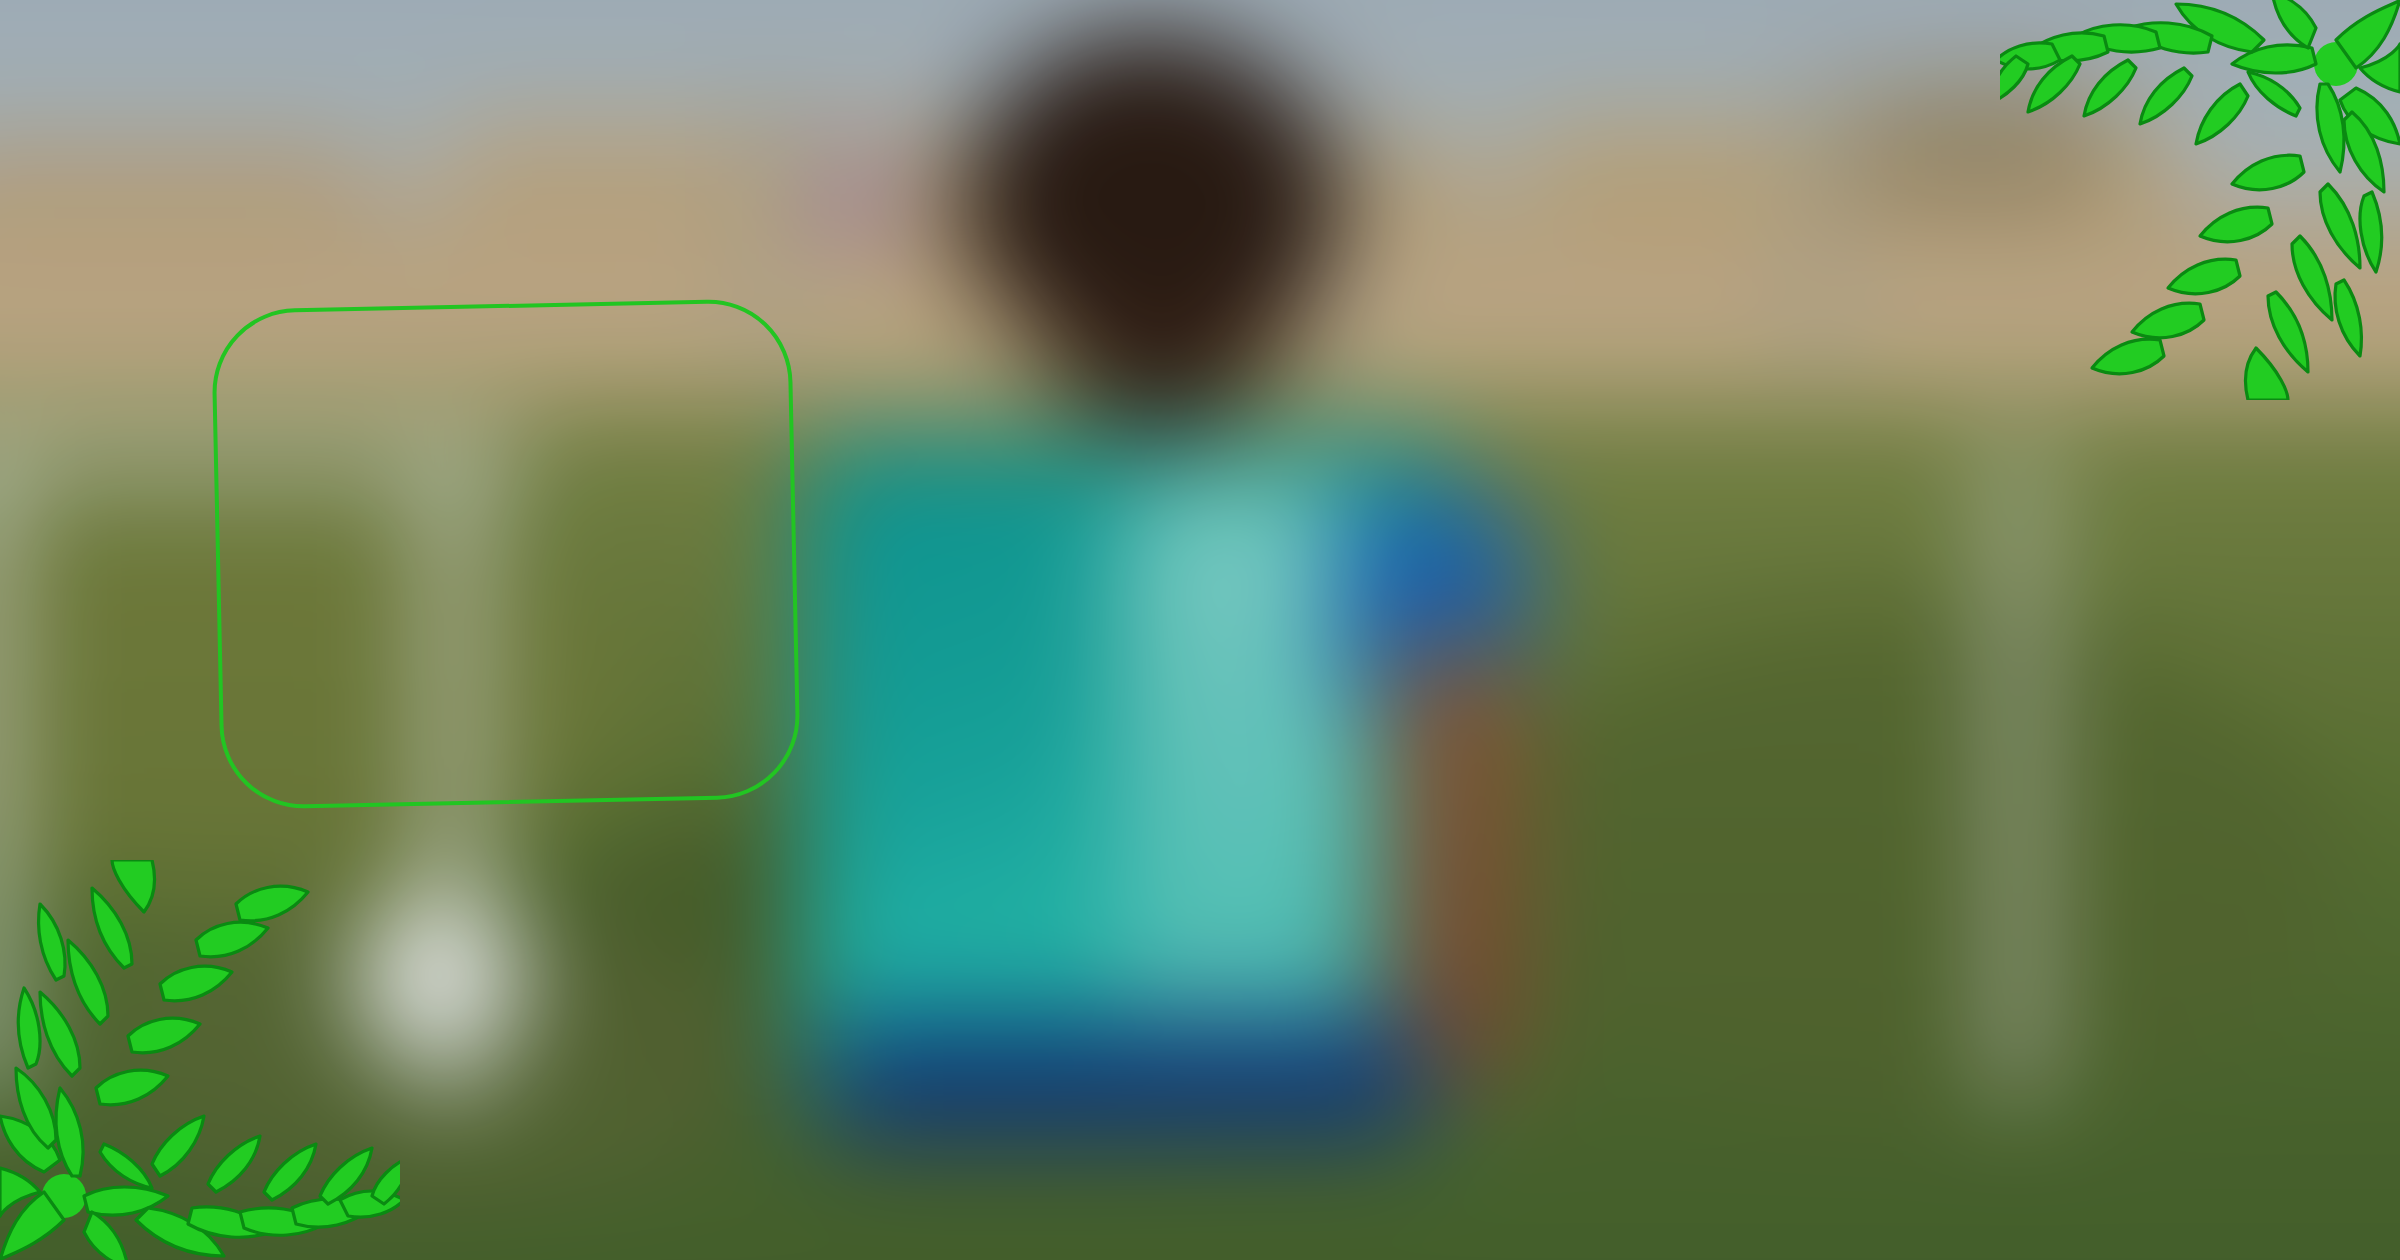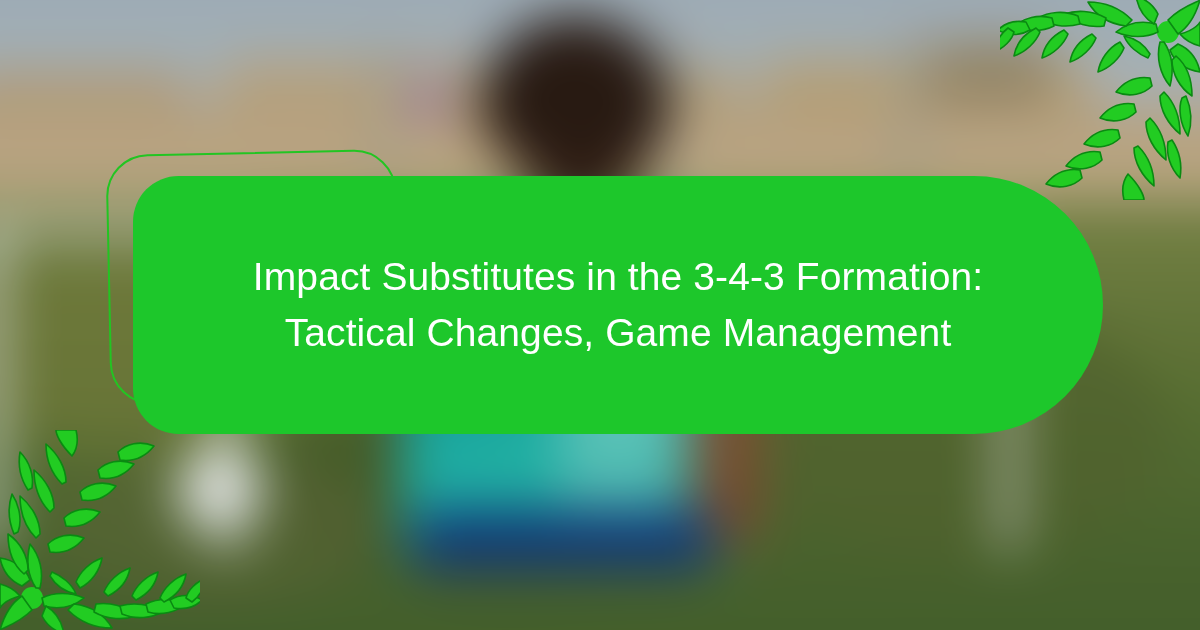--- a/index.html
+++ b/index.html
@@ -329,20 +329,14 @@
       <path d="M36 28 C24 34 16 44 14 56 C26 52 36 42 40 32 Z"></path>
       <path d="M8 28 C0 34 -4 42 -6 52 C4 48 12 40 14 32 Z"></path>
       <path d="M150 54 C144 44 134 38 124 36 C128 46 138 54 148 58 Z"></path>
       <path d="M186 96 C192 110 192 124 188 136 C180 124 178 108 182 98 Z"></path>
       <path d="M172 140 C180 152 182 166 180 178 C170 168 166 154 168 142 Z"></path>
     </g>
   </svg>
 
   <div class="card-outline"></div>
 
-  <div class="card-fill">
-    <h1 class="title">
-      <span class="line">Impact Substitutes in the 3-4-3 Formation:</span>
-      <span class="line">Tactical Changes, Game Management</span>
-    </h1>
-  </div>
 
 </div>
 
 </body></html>

